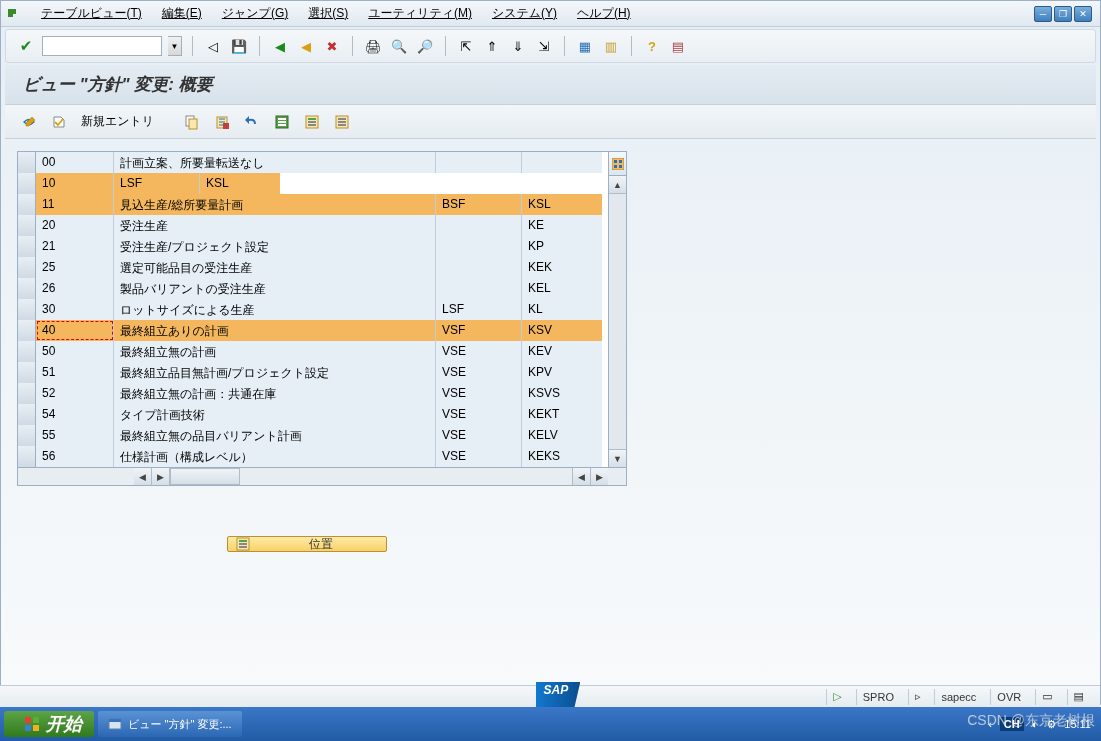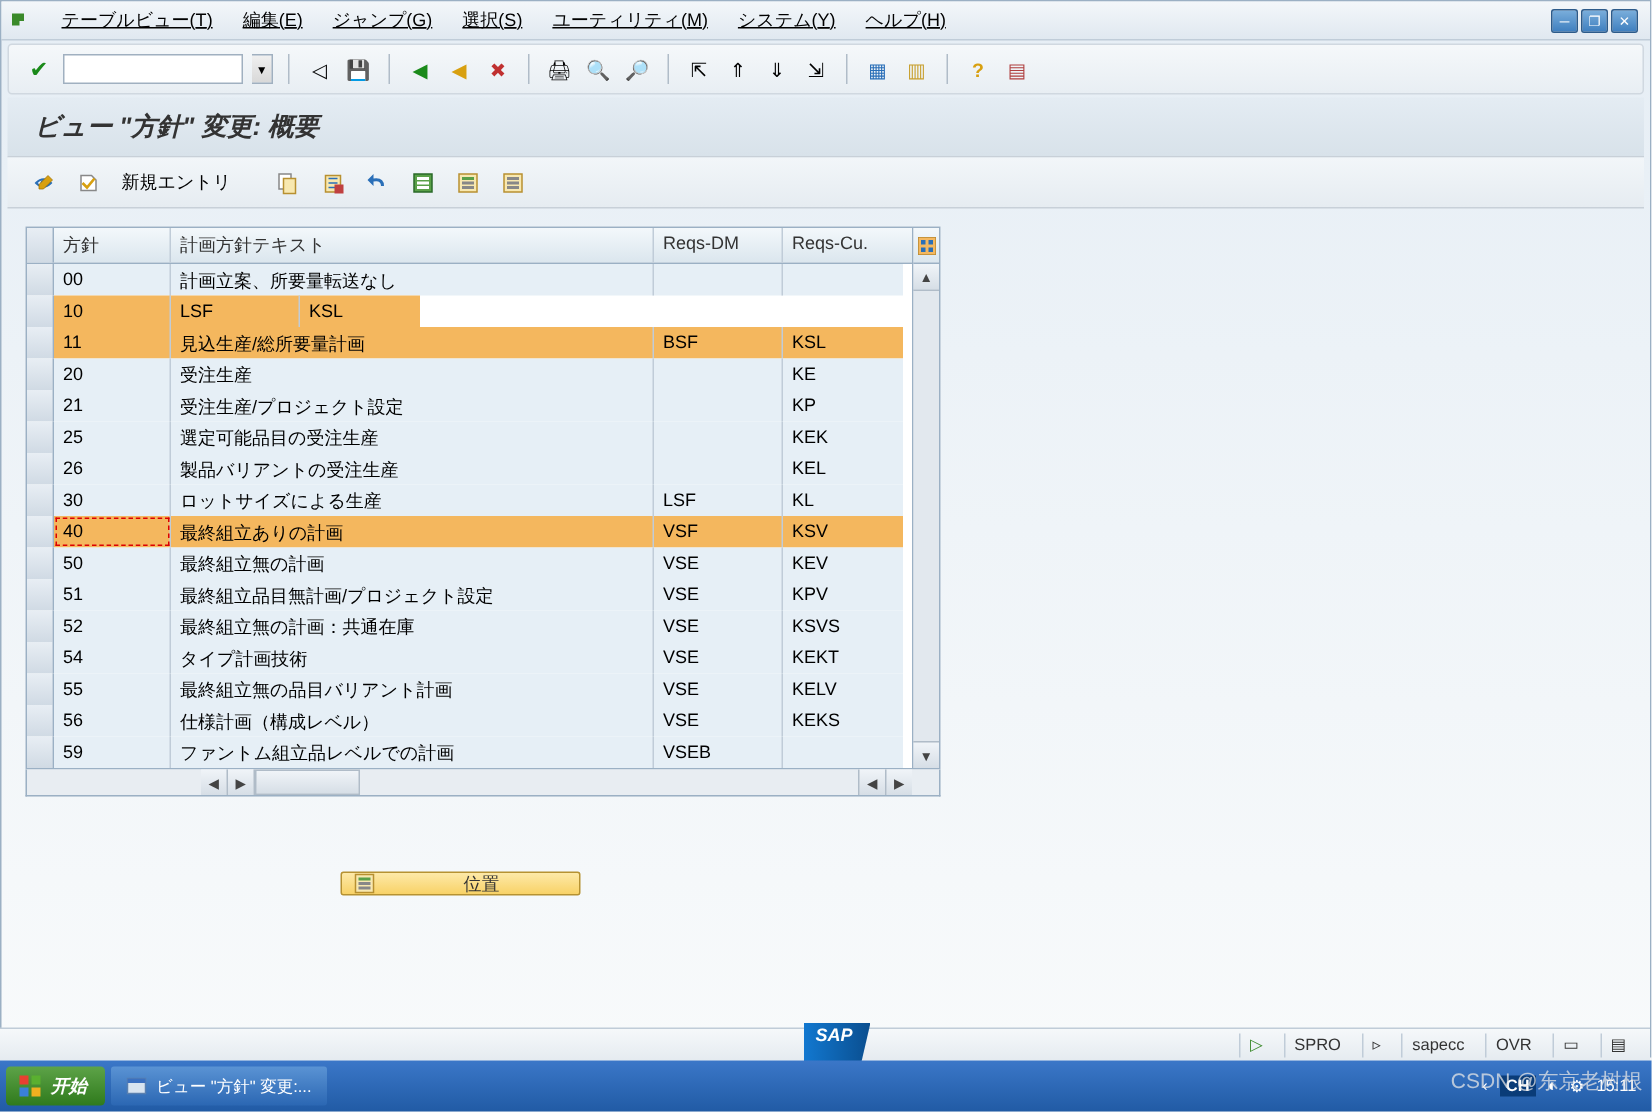--- a/index.html
+++ b/index.html
@@ -63,21 +63,21 @@
   .position-btn { width: 160px; height: 16px; background: linear-gradient(to bottom, #fde9a8, #f8d267); border: 1px solid #b69232; border-radius: 2px; display: flex; align-items: center; padding: 0 8px; cursor: default; margin-left: 210px; font-size: 12px; color: #333; gap: 14px; justify-content: flex-start; }
 
   
   .statusbar { position: absolute; left: 0; top: 685px; width: 1100px; height: 22px; background: linear-gradient(to bottom, #f5f8fa, #e5ebf0); border-top: 1px solid #c0ccd8; display: flex; align-items: center; padding: 0 10px; gap: 8px; font-size: 11px; color: #333; }
   .statusbar .spacer2 { flex: 1; }
   .statusbar .st-item { padding: 0 6px; border-left: 1px solid #c0ccd8; height: 16px; display: flex; align-items: center; }
   .sap-logo { font-weight: bold; font-style: italic; color: #fff; background: linear-gradient(to right, #1278d0, #0a4e8f); padding: 1px 12px 14px 8px; clip-path: polygon(0 0, 100% 0, 85% 100%, 0 100%); font-size: 12px; }
 
   
   .taskbar { position: absolute; left: 0; top: 707px; width: 1101px; height: 34px; background: linear-gradient(to bottom, #3b77c8, #215ba5); display: flex; align-items: center; padding: 0 4px; gap: 4px; }
-  .start-btn { height: 26px; padding: 0 12px 0 8px; background: linear-gradient(to bottom, #5da348, #2f7a1c); border-radius: 3px; color: #fff; font-weight: bold; display: flex; align-items: center; gap: 6px; font-size: 12px; font-style: italic; cursor: default; }
+  .start-btn { height: 26px; padding: 0 12px 0 20px; background: linear-gradient(to bottom, #5da348, #2f7a1c); border-radius: 3px; color: #fff; font-weight: bold; display: flex; align-items: center; gap: 6px; font-size: 18px; font-style: italic; cursor: default; }
   .task-btn { height: 26px; padding: 0 10px; background: linear-gradient(to bottom, #5a93d4, #2b67b3); border-radius: 2px; color: #fff; display: flex; align-items: center; gap: 6px; font-size: 11px; cursor: default; }
   .taskbar .spacer3 { flex: 1; }
   .tray { display: flex; align-items: center; gap: 8px; color: #fff; font-size: 11px; padding-right: 6px; }
   .tray .lang { background: #0a3c78; padding: 1px 4px; font-weight: bold; }
   .watermark { position: absolute; right: 6px; top: 712px; color: rgba(230, 230, 230, 0.75); font-size: 14px; font-weight: 500; pointer-events: none; }
   svg { display: block; }
 </style>
 </head>
 <body>
 
@@ -194,27 +194,20 @@
           <rect x="4" y="4" width="8" height="2" fill="#888"></rect>
           <rect x="4" y="7" width="8" height="2" fill="#888"></rect>
           <rect x="4" y="10" width="8" height="2" fill="#888"></rect>
         </svg>
     </span>
   </div>
 
   <div class="content">
     <div class="table-wrap">
       <div class="table-body">
-        <div class="thead">
-          <div class="th col-sel"></div>
-          <div class="th col-a">方針</div>
-          <div class="th col-b">計画方針テキスト</div>
-          <div class="th col-c">Reqs-DM</div>
-          <div class="th col-d">Reqs-Cu.</div>
-        </div>
         <div id="table-rows">
             <div class="tr">
               <div class="td col-sel"></div>
               <div class="td col-a">00</div>
               <div class="td col-b">計画立案、所要量転送なし</div>
               <div class="td col-c"></div>
               <div class="td col-d"></div>
             </div>
             <div class="tr hl">
               <div class="td col-sel"></div>
@@ -305,27 +298,20 @@
               <div class="td col-b">最終組立無の品目バリアント計画</div>
               <div class="td col-c">VSE</div>
               <div class="td col-d">KELV</div>
             </div>
             <div class="tr">
               <div class="td col-sel"></div>
               <div class="td col-a">56</div>
               <div class="td col-b">仕様計画（構成レベル）</div>
               <div class="td col-c">VSE</div>
               <div class="td col-d">KEKS</div>
-            </div>
-            <div class="tr">
-              <div class="td col-sel"></div>
-              <div class="td col-a">59</div>
-              <div class="td col-b">ファントム組立品レベルでの計画</div>
-              <div class="td col-c">VSEB</div>
-              <div class="td col-d"></div>
             </div>
           </div>
       </div>
       <div class="vscroll">
         <div class="corner">
           <svg width="12" height="12" viewBox="0 0 12 12">
               <rect width="12" height="12" fill="#f4b860" stroke="#b88830"></rect>
               <rect x="2" y="2" width="3" height="3" fill="#2a6fb8"></rect>
               <rect x="7" y="2" width="3" height="3" fill="#2a6fb8"></rect>
               <rect x="2" y="7" width="3" height="3" fill="#2a6fb8"></rect>

